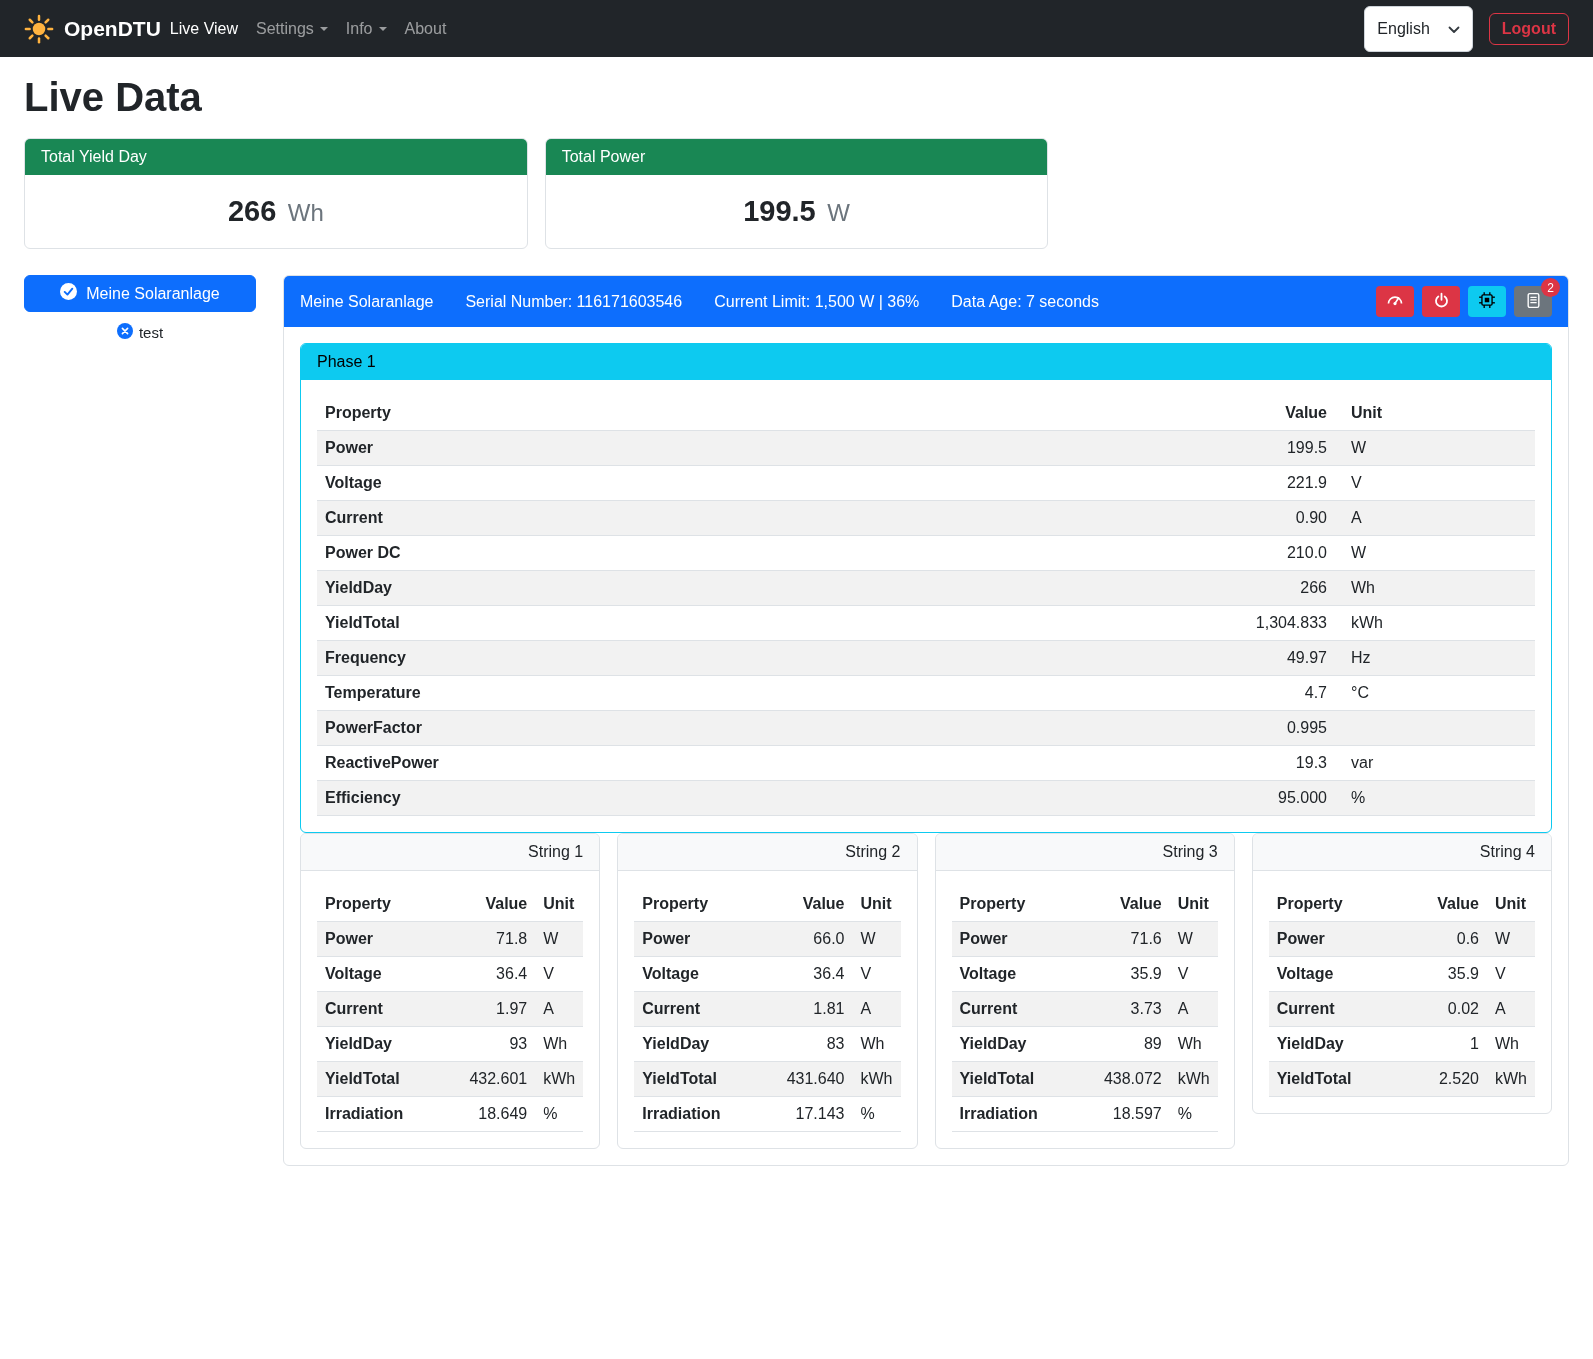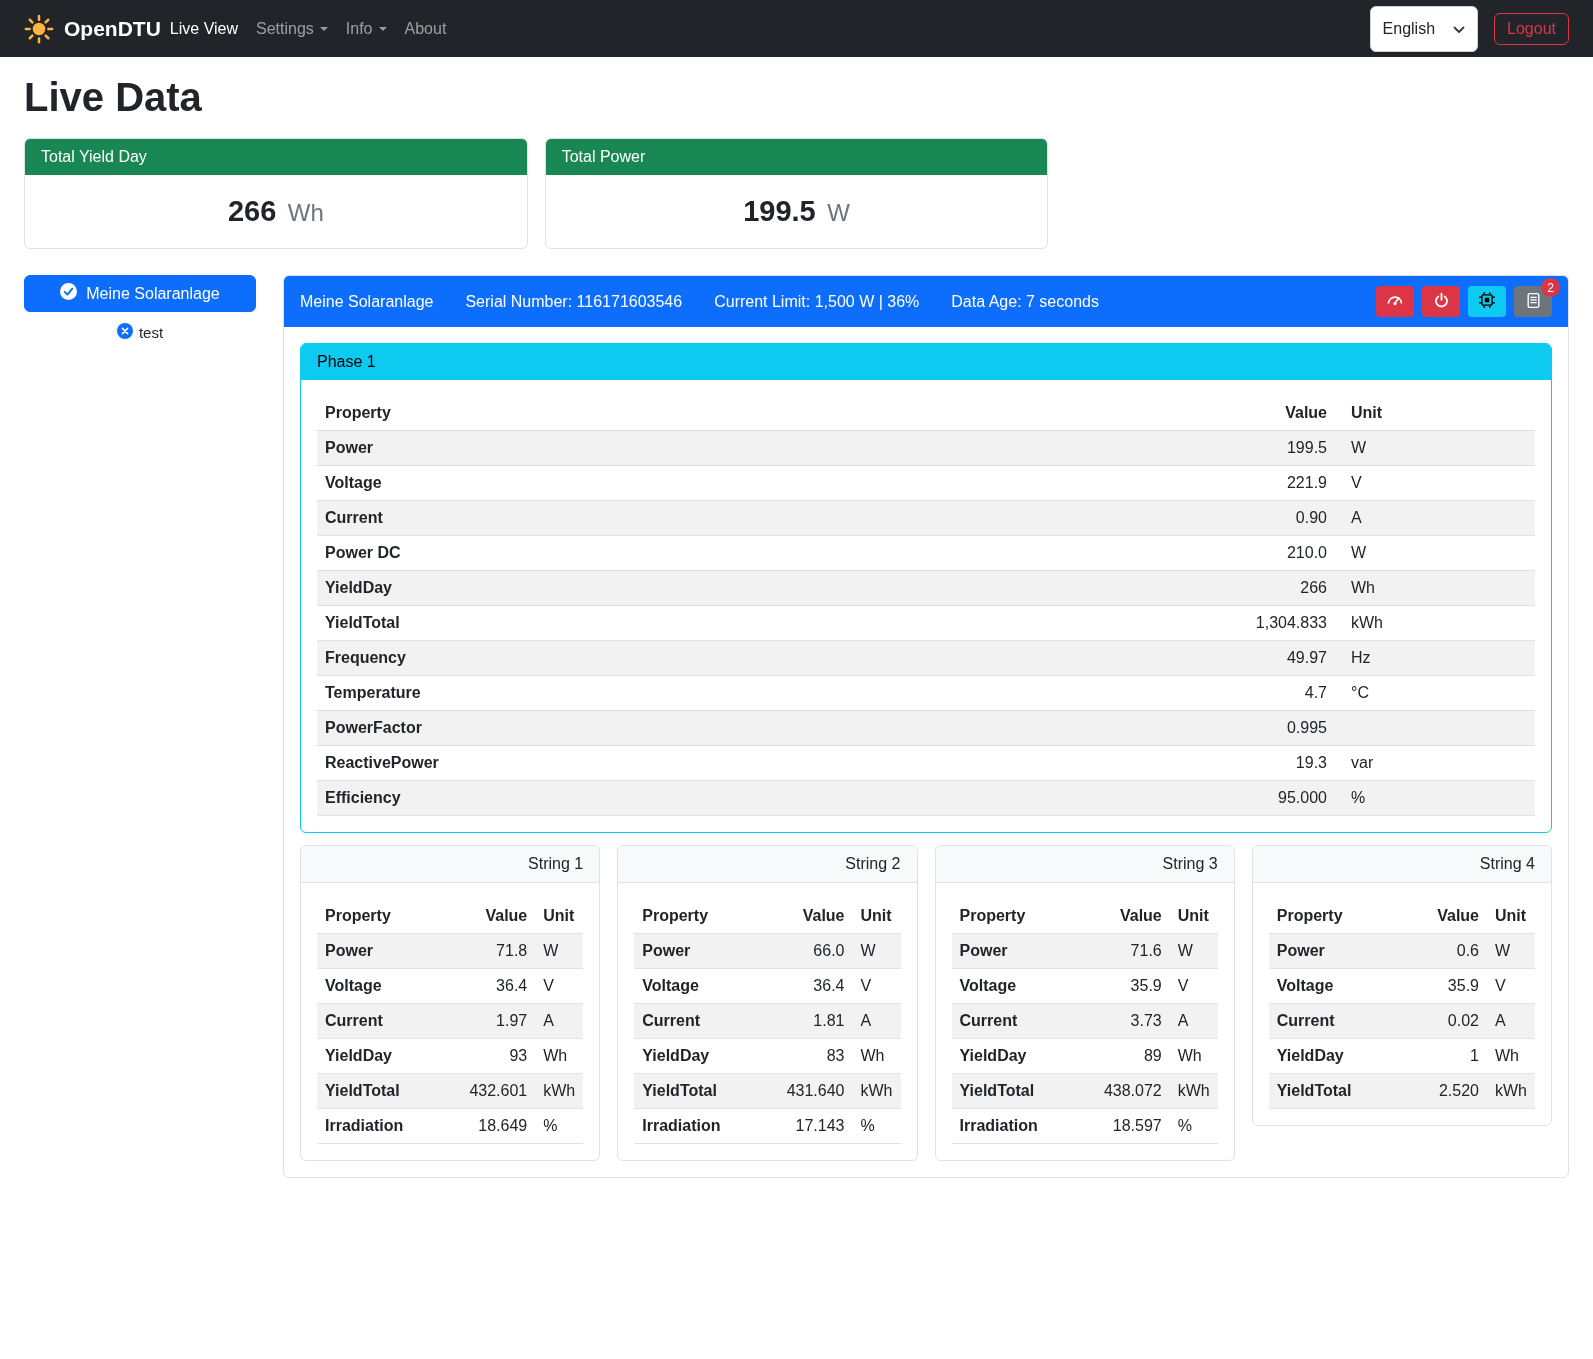--- a/index.html
+++ b/index.html
@@ -17,21 +17,21 @@
     cursor: pointer; display: flex; align-items: center; }
   .nav-link.active { color: #fff; }
   .caret { display: inline-block; margin-left: 6px; border-top: 4px solid currentColor;
     border-left: 4px solid transparent; border-right: 4px solid transparent; }
   .nav-right { margin-left: auto; display: flex; align-items: center; gap: 16px; }
   .lang-select { background: #fff; color: #212529; border: 1px solid #ced4da;
     border-radius: 6px; padding: 13px 12px; display: flex; align-items: center;
     gap: 18px; cursor: pointer; font-size: 16px; }
   .logout-btn { background: transparent; color: #dc3545; border: 1px solid #dc3545;
     border-radius: 6px; padding: 6px 12px; font-size: 16px; cursor: pointer;
-    font-family: inherit; }
+    font-family: inherit; font-weight: bold; }
 
   
   .container { padding: 0 24px 24px 24px; }
   .page-title { font-size: 40px; font-weight: 700; margin: 18px 0 18px 0; }
 
   
   .summary-row { display: grid; grid-template-columns: repeat(3, 1fr); gap: 17px;
     margin-bottom: 26px; }
   .card { border: 1px solid #dee2e6; border-radius: 6px; background: #fff; }
   .summary-header { background: #198754; color: #fff; padding: 9px 16px;
@@ -62,21 +62,21 @@
     position: relative; padding: 0; }
   .icon-btn.danger { background: #dc3545; }
   .icon-btn.info { background: #0dcaf0; }
   .icon-btn.secondary { background: #6c757d; }
   .count-badge { position: absolute; top: -8px; right: -8px; background: #dc3545;
     color: #fff; border-radius: 50%; min-width: 19px; height: 19px; font-size: 12px;
     display: flex; align-items: center; justify-content: center; padding: 0 4px; }
   .inverter-card-body { padding: 16px; }
 
   
-  .phase-card { border: 1px solid #0dcaf0; border-radius: 6px; margin-bottom: 12px; }
+  .phase-card { border: 1px solid #0dcaf0; border-radius: 6px; margin-bottom: 0; }
   .phase-card-header { background: #0dcaf0; color: #000; padding: 9px 16px;
     font-size: 16px; border-radius: 5px 5px 0 0; }
   .phase-card-body { padding: 16px; }
 
   
   table.data-table { width: 100%; border-collapse: collapse; font-size: 16px; }
   .data-table th, .data-table td { padding: 8px; border-bottom: 1px solid #dee2e6;
     text-align: left; vertical-align: middle; }
   .data-table thead th { font-weight: 700; }
   .data-table tbody th { font-weight: 700; }

